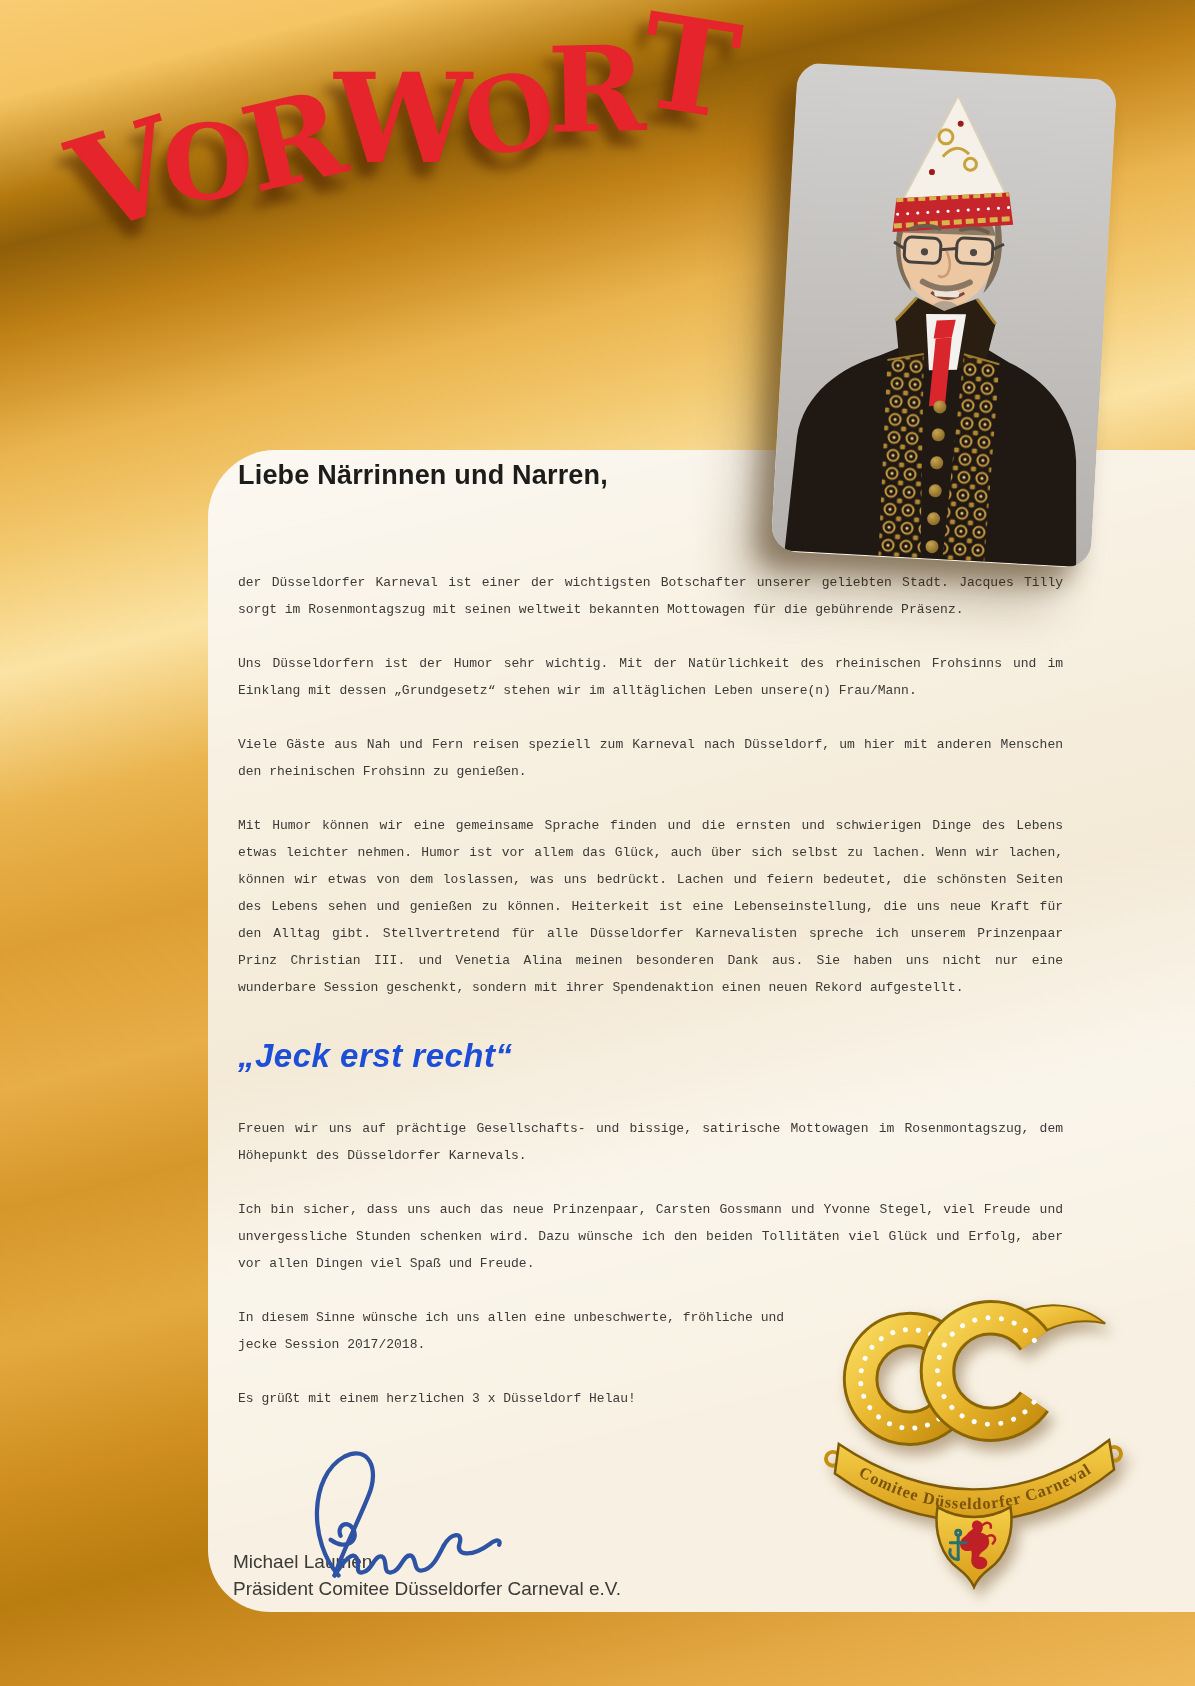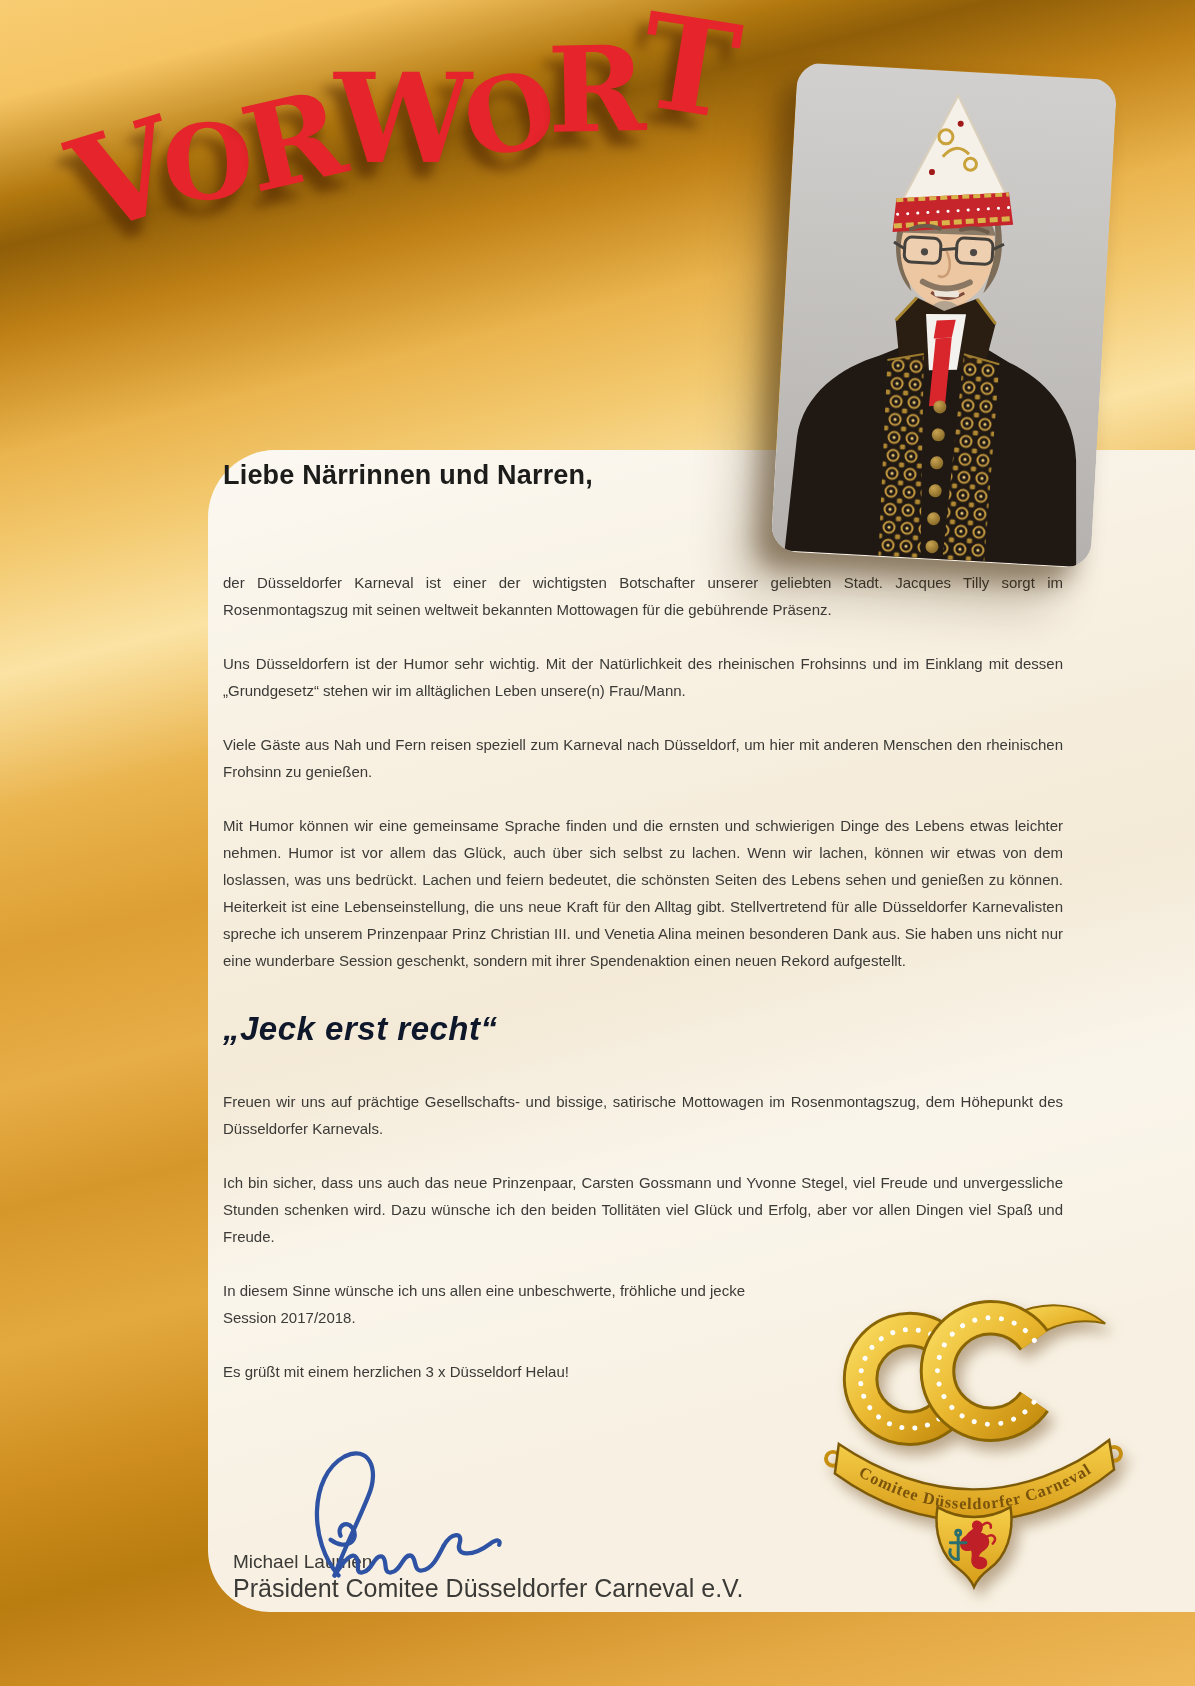--- a/index.html
+++ b/index.html
@@ -45,39 +45,39 @@
   .panel{
     position:absolute;left:208px;top:450px;right:0;bottom:74px;z-index:2;
     background:#f8f1e3;border-radius:68px 0 0 62px;
   }
   .panel::before{
     content:"";position:absolute;inset:0;border-radius:inherit;pointer-events:none;
     background:linear-gradient(166deg, rgba(255,255,255,.55) 0%, rgba(255,255,255,0) 22%,
       rgba(226,207,170,.22) 45%, rgba(255,255,255,.30) 60%, rgba(255,255,255,0) 78%);
   }
   .content{
-    position:relative;padding:10px 132px 0 15px;color:#3b3a37;
+    position:relative;padding:10px 132px 0 30px;color:#3b3a37;
   }
   .content h1{
     margin:0 0 78px 0;font-size:27px;font-weight:700;color:#1c1c1a;letter-spacing:.2px;
   }
   .content p{
-    margin:0 0 27px 0;font-size:15px;line-height:27px;text-align:justify;
+    margin:0 0 27px 0;font-size:13px;line-height:27px;text-align:justify;font-family:Liberation Mono, monospace;
   }
   .content p.narrow{max-width:565px;text-align:left;}
   .content p.closing{margin-bottom:0;text-align:left;}
   .motto{
     margin:36px 0 40px 0;font-size:33px;font-weight:700;font-style:italic;
-    color:#0f172a;letter-spacing:.5px;
+    color:#1d4ed8;letter-spacing:.5px;
   }
   
   .signature{position:absolute;left:287px;top:1448px;width:228px;height:130px;z-index:4;}
   .signatory{position:absolute;left:233px;top:1548px;z-index:3;color:#3b3a37;}
   .signatory .name{font-size:19px;line-height:27px;}
-  .signatory .role{font-size:25px;line-height:27px;}
+  .signatory .role{font-size:19px;line-height:27px;}
   
   .cclogo{
     position:absolute;left:822px;top:1296px;width:302px;height:296px;z-index:4;
     filter:drop-shadow(6px 9px 7px rgba(90,50,0,.38));
   }
 </style>
 </head>
 <body>
 
 <div class="page">

